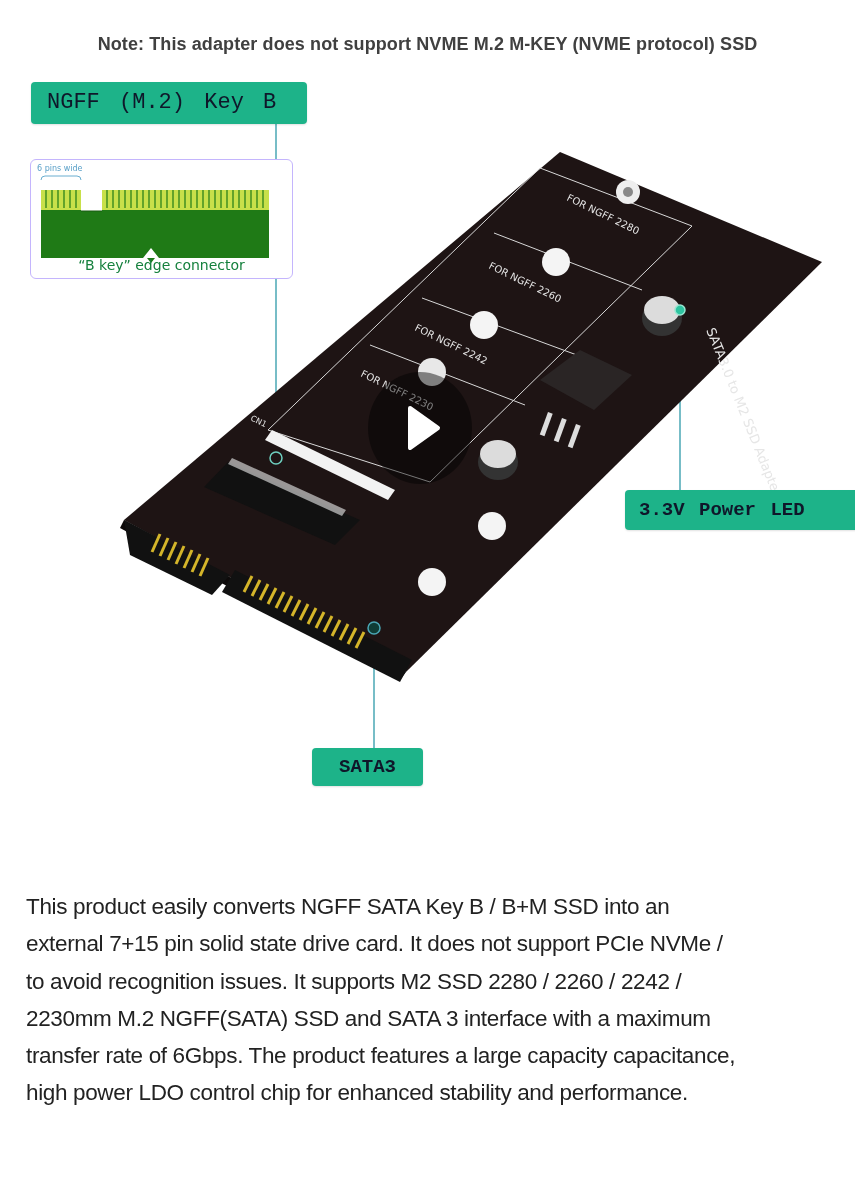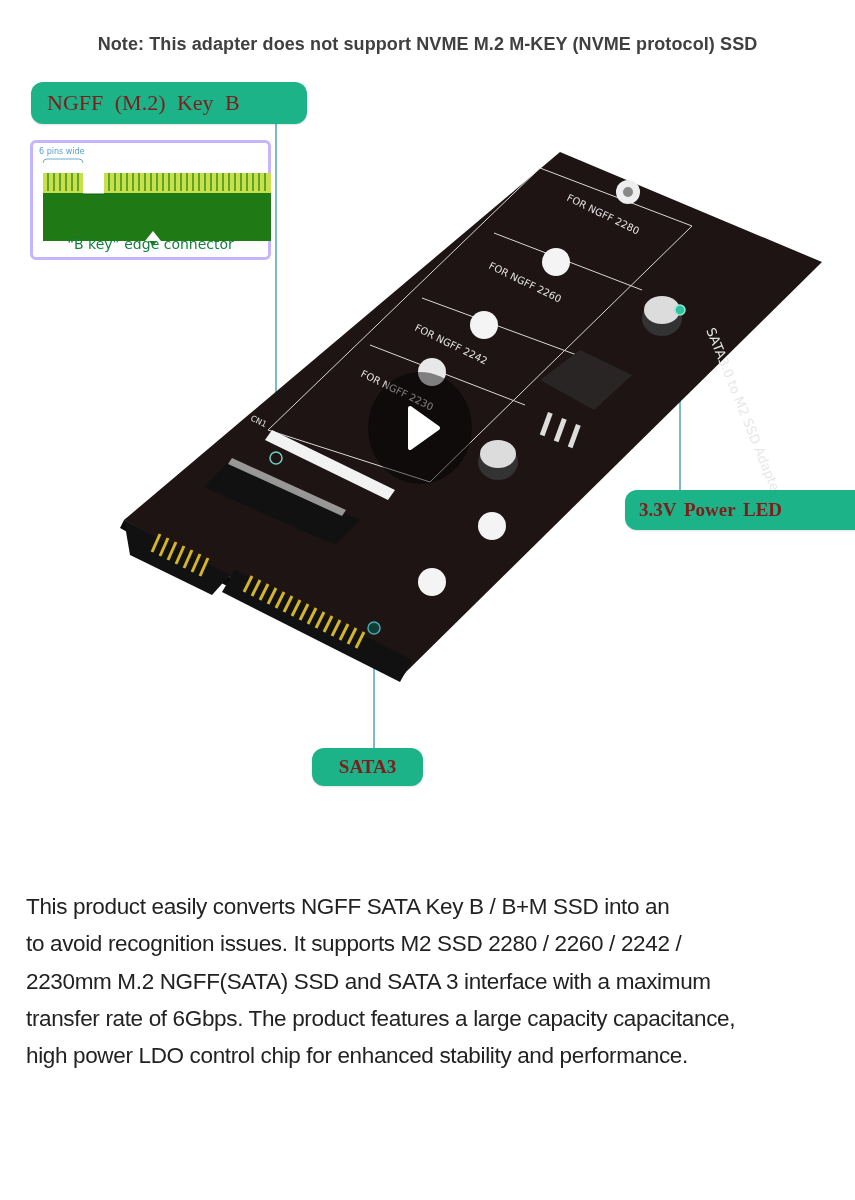--- a/index.html
+++ b/index.html
@@ -9,31 +9,31 @@
   .note {
     position: absolute; left: 0; top: 34px; width: 855px; text-align: center;
     color: #404040; font-weight: bold; font-size: 18px; letter-spacing: 0.1px;
     font-family: "Liberation Sans", sans-serif;
   }
 
   .product-image { position: absolute; left: 0; top: 70px; width: 855px; height: 790px; }
   .product-image svg { position: absolute; left: 0; top: 0; }
 
   .callout {
-    position: absolute; background: #1db389; color: #7f1d1d; border-radius: 12px;
-    font-family: Liberation Serif, serif; white-space: nowrap;
+    position: absolute; background: #1db389; color: #0f172a; border-radius: 4px;
+    font-family: Liberation Mono, monospace; white-space: nowrap;
     box-shadow: 0 1px 2px rgba(0,0,0,0.12);
   }
   .callout-ngff { left: 31px; top: 82px; width: 276px; height: 42px; font-size: 22px; line-height: 42px; padding-left: 16px; word-spacing: 6px; }
   .callout-led { left: 625px; top: 490px; width: 248px; height: 40px; font-size: 19px; line-height: 40px; padding-left: 14px; font-weight: bold; word-spacing: 3px; }
   .callout-sata { left: 312px; top: 748px; width: 111px; height: 38px; font-size: 19px; line-height: 38px; text-align: center; font-weight: bold; }
 
   .key-diagram {
-    position: absolute; left: 30px; top: 140px; width: 241px; height: 120px;
-    border: 3px solid #c4b5fd; border-radius: 6px; background: #fff;
+    position: absolute; left: 30px; top: 159px; width: 263px; height: 120px;
+    border: 1px solid #c4b5fd; border-radius: 6px; background: #fff;
   }
   .pins-wide { position: absolute; left: 6px; top: 4px; font-size: 8px; color: #5aa0c8; }
   .edge-label {
     position: absolute; left: 0; width: 100%; bottom: 5px; text-align: center;
     font-size: 14px; color: #15803d; font-family: "DejaVu Sans", sans-serif;
   }
 
   .description {
     position: absolute; left: 26px; top: 888px; width: 815px;
     font-family: "Liberation Sans", sans-serif; font-size: 22.5px; line-height: 37.3px;
@@ -185,17 +185,18 @@
         <line x1="232" y1="30" x2="232" y2="48"></line>
     </g>
     <path d="M112 98 L120 88 L128 98 Z" fill="#ffffff"></path>
     <path d="M116 98 L120 103 L124 98 Z" fill="#1f7a16"></path>
   </svg>
   <div class="edge-label">“B key”  edge connector</div>
 </div>
 
 <div class="description">
   <span>This product easily converts NGFF SATA Key B / B+M SSD into an</span>
+  <span>external 7+15 pin solid state drive card. It does not support PCIe NVMe /</span>
   <span>to avoid recognition issues. It supports M2 SSD 2280 / 2260 / 2242 /</span>
   <span>2230mm M.2 NGFF(SATA) SSD and SATA 3 interface with a maximum</span>
   <span>transfer rate of 6Gbps. The product features a large capacity capacitance,</span>
   <span>high power LDO control chip for enhanced stability and performance.</span>
 </div>
 
 </body></html>

